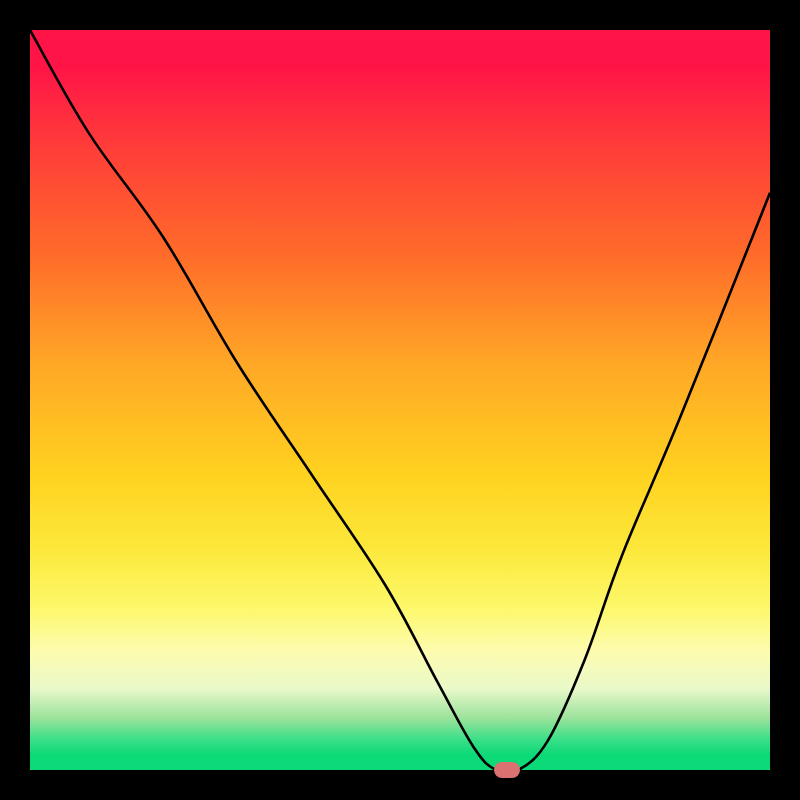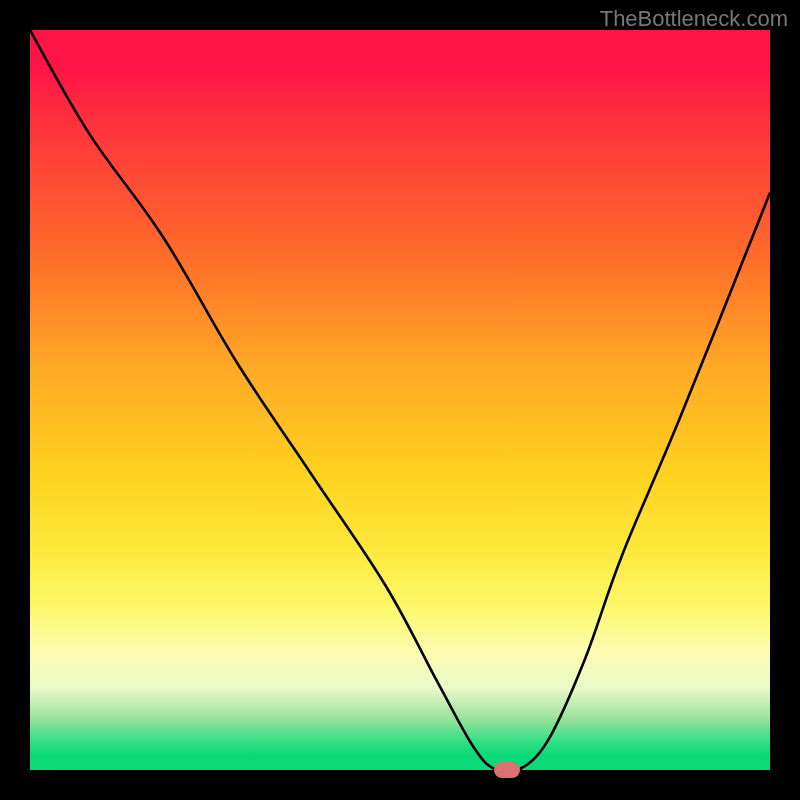--- a/index.html
+++ b/index.html
@@ -64,21 +64,20 @@
     background: #db7171;
     border-radius: 8px;
     transform: translate(-50%, -50%);
   }
 </style>
 </head>
 <body>
 
 <div class="container">
 
-  <div class="watermark">TheBottleneck.com</div>
 
   <div class="plot-area">
 
     <svg class="curve" viewBox="0 0 740 740" preserveAspectRatio="none">
       <path fill="none" stroke="#000000" stroke-width="2.6" d="M 0.00 0.00 C 10.66 18.65, 35.22 66.30, 59.20 103.60 C 83.18 140.90, 106.56 165.91, 133.20 207.20 C 159.84 248.49, 180.56 290.38, 207.20 333.00 C 233.84 375.62, 254.56 404.04, 281.20 444.00 C 307.84 483.96, 332.56 517.70, 355.20 555.00 C 377.84 592.30, 391.02 621.90, 407.00 651.20 C 422.98 680.50, 433.34 701.82, 444.00 717.80 C 454.66 733.78, 458.21 736.00, 466.20 740.00 C 474.19 744.00, 479.08 745.33, 488.40 740.00 C 497.72 734.67, 506.01 730.38, 518.00 710.40 C 529.99 690.42, 541.68 662.30, 555.00 629.00 C 568.32 595.70, 574.68 569.36, 592.00 525.40 C 609.32 481.44, 624.56 450.07, 651.20 384.80 C 677.84 319.53, 724.02 202.76, 740.00 162.80"></path>
     </svg>
 
     <div class="marker" style="left: 477.3px; top: 740px; background: rgb(219, 113, 113);"></div>
 
   </div>

